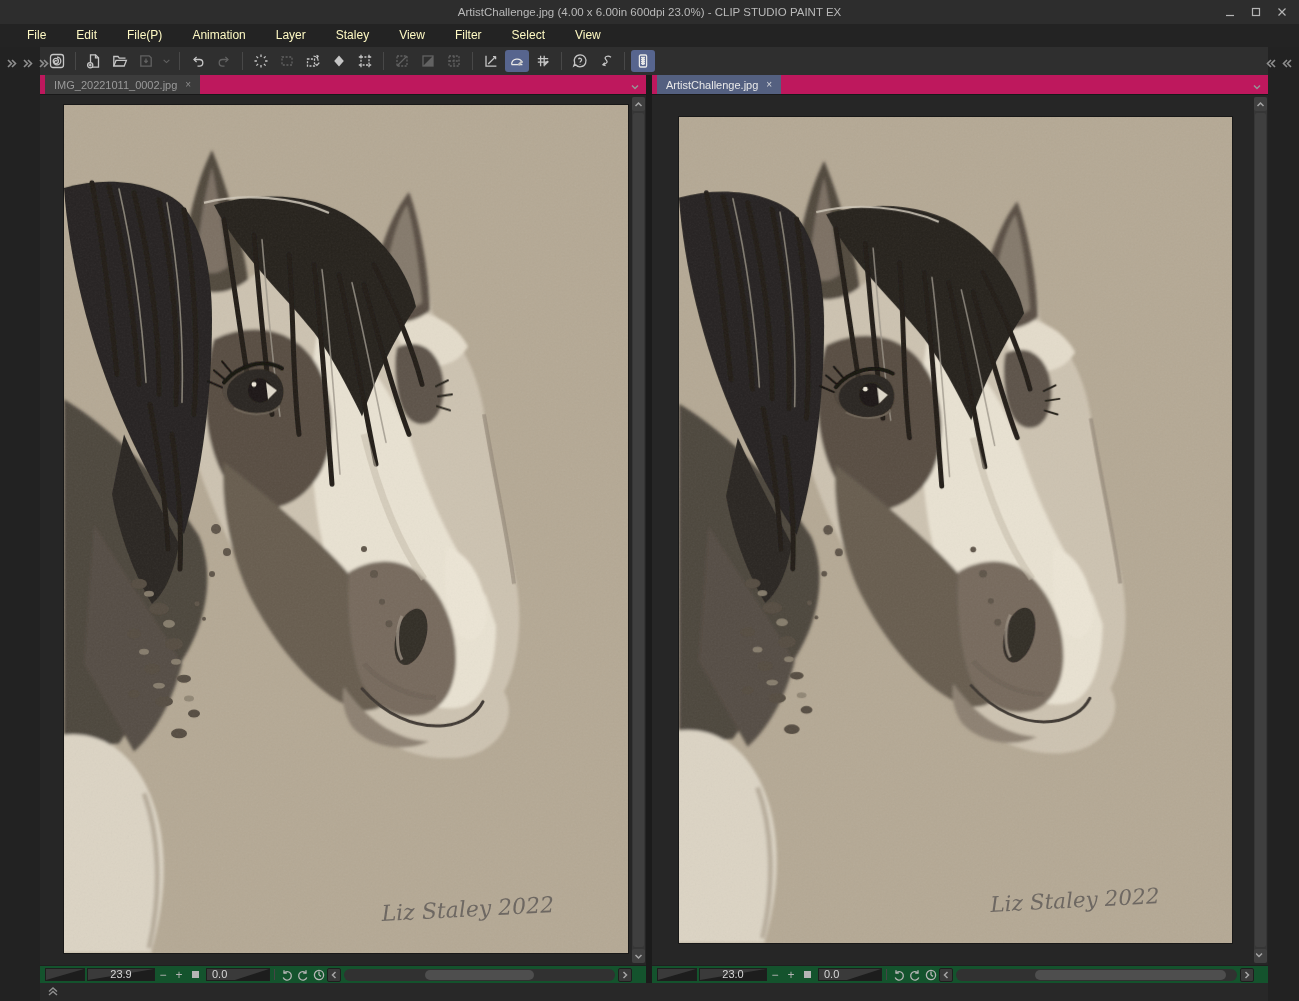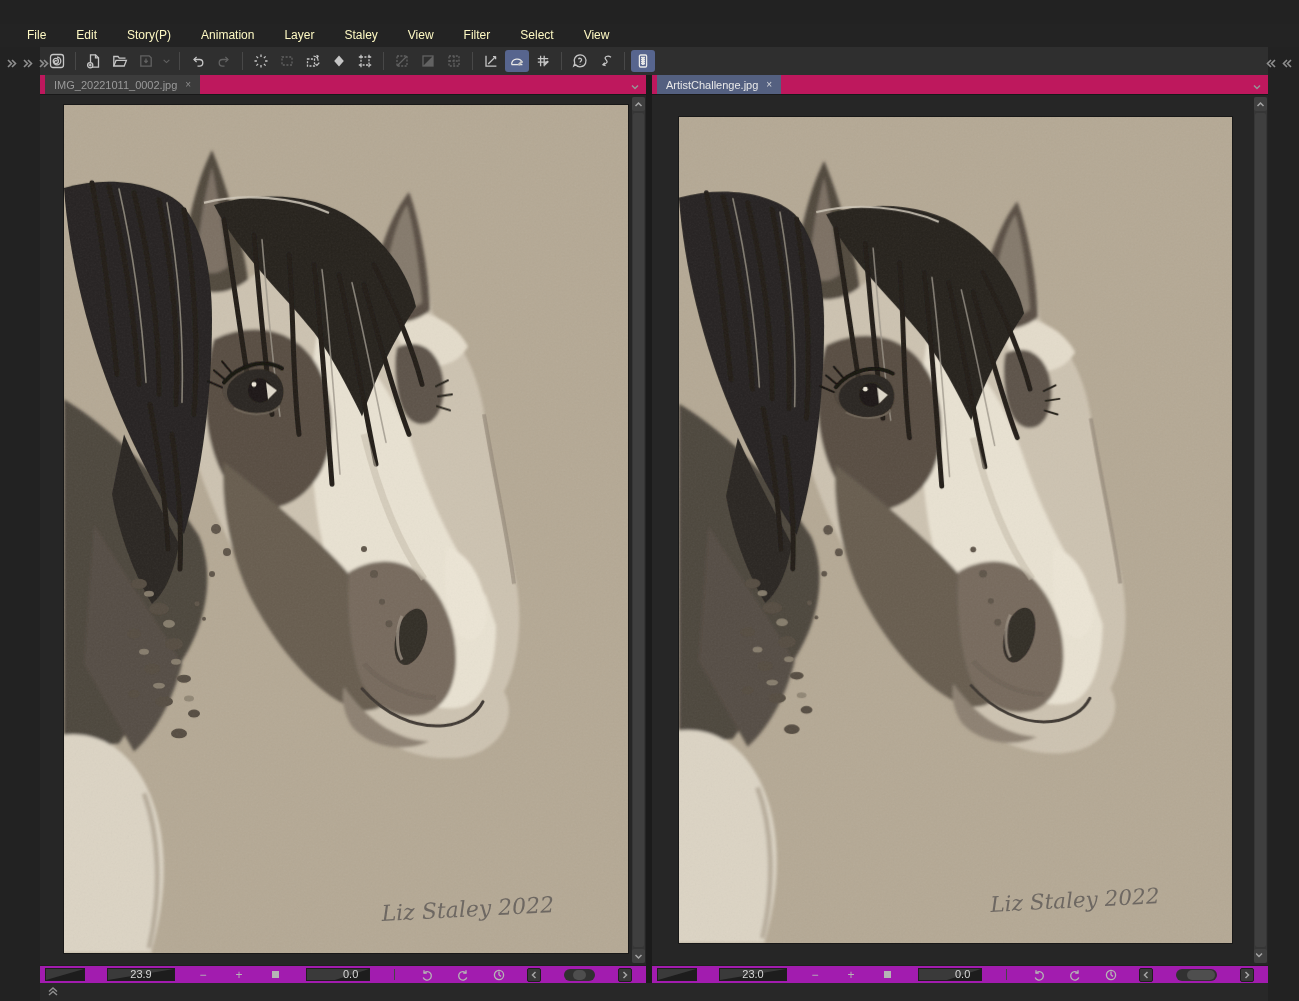--- a/index.html
+++ b/index.html
@@ -50,28 +50,28 @@
   .content{flex:1;position:relative;background:#262626;overflow:hidden;}
   .canvas{position:absolute;box-shadow:0 0 0 1px rgba(0,0,0,.35);}
   .canvas svg{display:block;width:100%;height:100%;}
   
   .vscroll{position:absolute;top:2px;bottom:2px;width:13px;background:#363636;border-radius:2px;}
   .vs-btn{position:absolute;left:0;width:13px;height:14px;background:#404040;border-radius:2px;display:flex;align-items:center;justify-content:center;}
   .vs-btn.up{top:0;} .vs-btn.down{bottom:0;}
   .vs-btn svg{stroke:#a5a5a5;fill:none;stroke-width:1.5;}
   .vs-thumb{position:absolute;left:1px;right:1px;top:16px;bottom:16px;background:#3f3f3f;border-radius:2px;}
   
-  .statusbar{height:18px;background:#a21caf;border-top:1px solid #1f1f1f;display:flex;align-items:center;padding:0 14px 0 5px;box-sizing:border-box;font-size:11px;color:#d8d8d8;gap:20px;}
+  .statusbar{height:18px;background:#14532d;border-top:1px solid #1f1f1f;display:flex;align-items:center;padding:0 14px 0 5px;box-sizing:border-box;font-size:11px;color:#d8d8d8;}
   .rampbox{position:relative;height:13px;background:#3a3a3a;border:1px solid #1e1e1e;box-sizing:border-box;overflow:hidden;flex:none;}
   .ramp{position:absolute;right:0;bottom:0;width:0;height:0;border-bottom:11px solid #1d1d1d;}
   .rampbox .val{position:relative;z-index:1;display:block;line-height:11px;}
   .box-a{width:40px;margin-right:2px;}
   .box-b{width:68px;text-align:center;}
   .box-c{width:64px;margin-left:3px;}
-  .box-c .val{text-align:left;padding-left:5px;margin-left:31px;}
+  .box-c .val{text-align:left;padding-left:5px;}
   .sb-btn{width:16px;height:15px;display:flex;align-items:center;justify-content:center;color:#b5b5b5;font-size:12px;flex:none;}
   .sb-btn svg{stroke:#b5b5b5;fill:none;stroke-width:1.3;}
   .sb-square{width:7px;height:7px;background:#b5b5b5;}
   .sb-sep{width:1px;height:11px;background:#454545;margin:0 4px;flex:none;}
   .sb-arrowbox{width:14px;height:14px;background:#3a3a3a;border:1px solid #1e1e1e;box-sizing:border-box;border-radius:2px;display:flex;align-items:center;justify-content:center;flex:none;}
   .sb-arrowbox svg{stroke:#a5a5a5;fill:none;stroke-width:1.5;}
   .hs-track{flex:1;height:12px;background:#313131;border-radius:6px;margin:0 3px;position:relative;}
   .hs-thumb{position:absolute;top:1px;height:10px;background:#4e4e4e;border-radius:5px;}
   
   .bottomstrip{height:18px;background:#282828;position:relative;}
@@ -216,25 +216,45 @@
 
       <text x="318" y="818" transform="rotate(-3 318 818)" font-family="DejaVu Serif, serif" font-style="italic" font-size="22" fill="#6b655f">Liz Staley 2022</text>
 
       <rect x="0" y="0" width="564" height="850" filter="url(#grain)" fill="#6b6152" opacity="0.14"></rect>
     </g>
   </defs>
 </svg>
 
 <div class="app">
 
+  <div class="titlebar">
+    <div class="title-text">ArtistChallenge.jpg (4.00 x 6.00in 600dpi 23.0%)  - CLIP STUDIO PAINT EX</div>
+    <div class="win-controls">
+      <div class="win-btn">
+        <svg width="12" height="12" viewBox="0 0 12 12">
+            <path d="M2 9.5h8"></path>
+          </svg>
+      </div>
+      <div class="win-btn">
+        <svg width="12" height="12" viewBox="0 0 12 12">
+            <rect x="2.5" y="2.5" width="7" height="7"></rect>
+          </svg>
+      </div>
+      <div class="win-btn">
+        <svg width="12" height="12" viewBox="0 0 12 12">
+            <path d="M2.5 2.5l7 7M9.5 2.5l-7 7"></path>
+          </svg>
+      </div>
+    </div>
+  </div>
 
   <div class="menubar">
       <span class="menu-item">File</span>
       <span class="menu-item">Edit</span>
-      <span class="menu-item">Story(P)</span>
+      <span class="menu-item">File(P)</span>
       <span class="menu-item">Animation</span>
       <span class="menu-item">Layer</span>
       <span class="menu-item">Staley</span>
       <span class="menu-item">View</span>
       <span class="menu-item">Filter</span>
       <span class="menu-item">Select</span>
       <span class="menu-item">View</span>
     </div>
 
   <div class="body">

